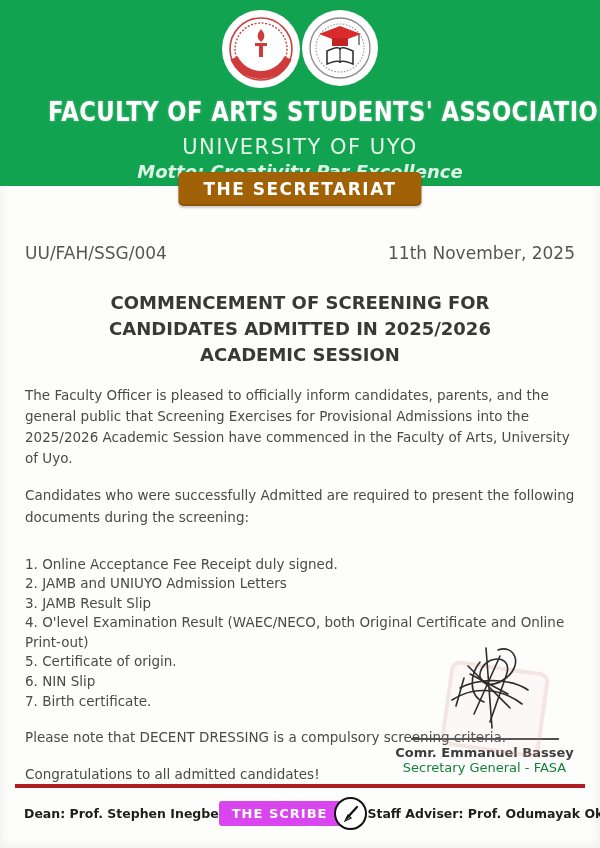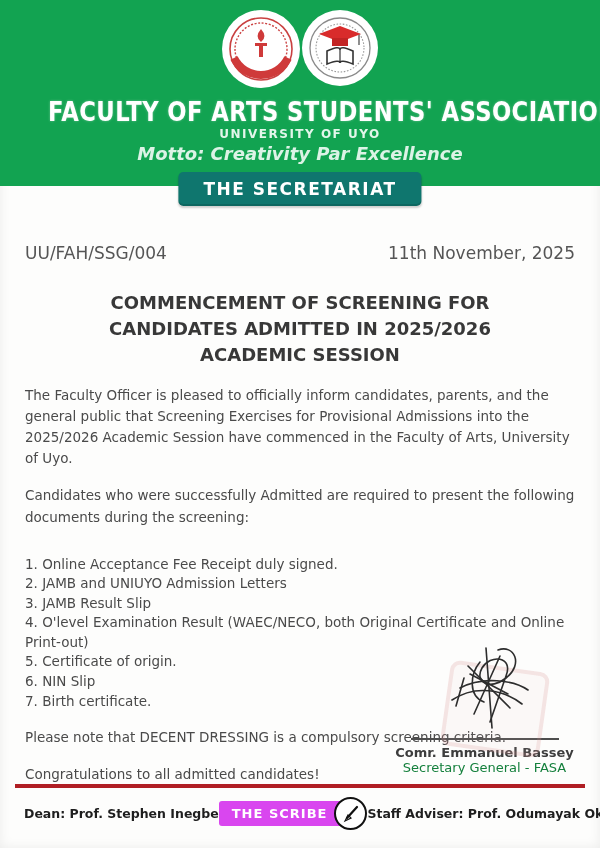--- a/index.html
+++ b/index.html
@@ -12,27 +12,27 @@
 
   
   .masthead { height:186px; background:#12a351; text-align:center; overflow:visible; }
   .logos { display:flex; justify-content:center; align-items:flex-start; padding-top:9px; }
   .logo { display:block; }
   .assoc-title {
     margin:3px 0 0; color:#ffffff; font-weight:bold; font-size:27px;
     white-space:nowrap; transform:scaleX(0.84); transform-origin:center;
     letter-spacing:0.5px; text-shadow:0 0 3px rgba(255,255,255,0.35);
   }
-  .univ-line { color:#e2f6ea; font-size:12px; font-weight:bold; letter-spacing:1.5px; margin-top:0px; }
+  .univ-line { color:#e2f6ea; font-size:21px; font-weight:normal; letter-spacing:1.5px; margin-top:8px; }
   .motto-line { color:#dcf3e6; font-size:18px; font-style:italic; font-weight:bold; margin-top:2px; }
 
   
   .banner {
     position:absolute; top:172px; left:50%; transform:translateX(-50%);
-    background:#0f766e; border-radius:5px; padding:7px 25px;
+    background:#a16207; border-radius:5px; padding:7px 25px;
     box-shadow:0 2px 2px rgba(0,0,0,0.18), inset 0 -2px 0 rgba(0,0,0,0.12);
     z-index:3;
   }
   .banner-text { color:#ffffff; font-weight:bold; font-size:17px; letter-spacing:1.5px; white-space:nowrap; }
 
   
   .letter { padding:57px 25px 0; color:#4a4a4a; font-size:13.5px; }
   .ref-row { display:flex; justify-content:space-between; color:#555; font-size:17px;align-items:flex-end; }
   .subject {
     margin:27px auto 17px; max-width:480px; text-align:center;

